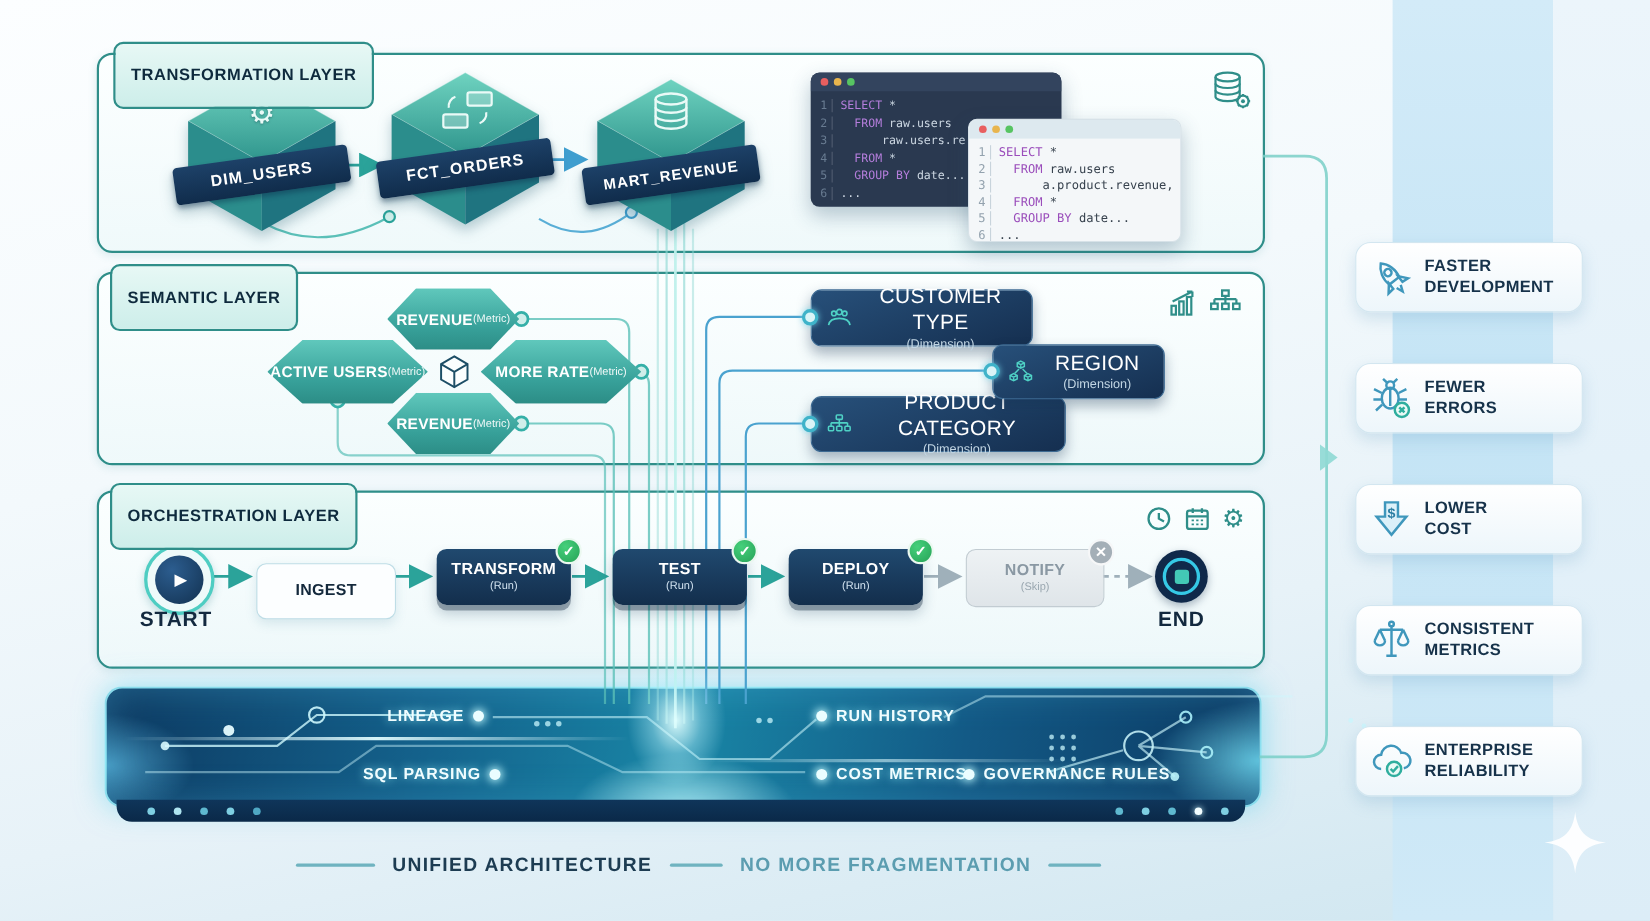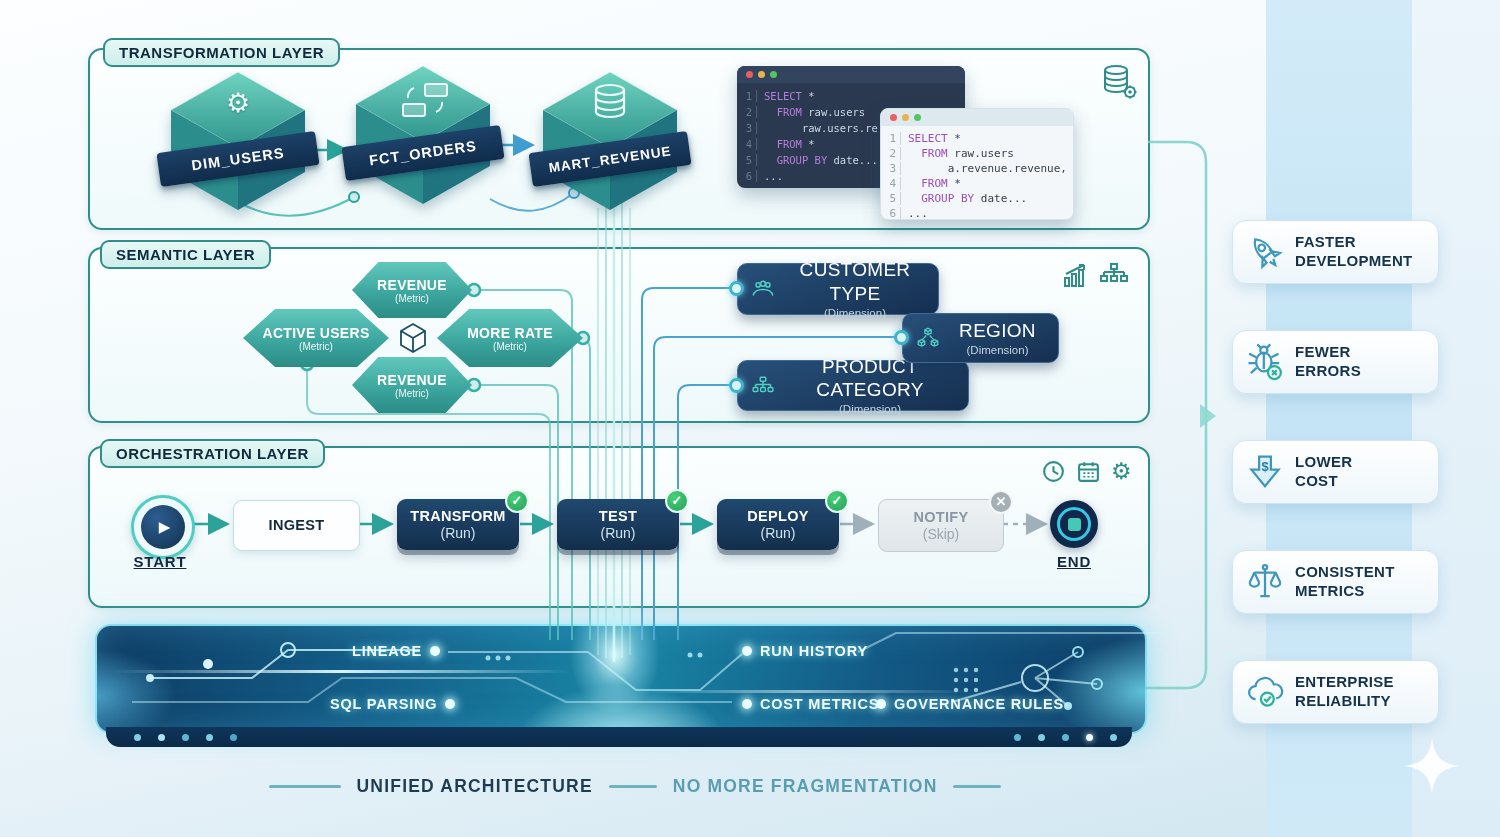--- a/index.html
+++ b/index.html
@@ -9,21 +9,21 @@
   
   .band{position:absolute;left:1266px;top:0;width:146px;height:837px;z-index:0;
     background:linear-gradient(180deg,#d3ebf8 0%,#c4e4f5 45%,#cfe9f7 100%);}
   .band2{position:absolute;left:1412px;top:0;width:88px;height:837px;z-index:0;
     background:linear-gradient(180deg,#ecf5fb 0%,#dcedf7 100%);}
   
   .panel{position:absolute;border:2px solid #2f8e89;border-radius:14px;z-index:1;
     background:linear-gradient(180deg,rgba(252,255,255,.95),rgba(238,249,250,.82));
     box-shadow:0 2px 8px rgba(60,140,150,.14);}
   .pill{position:absolute;z-index:5;background:linear-gradient(180deg,#e7f8f5,#cdeeea);
-    border:2px solid #2f8e89;border-radius:9px;padding:4px 14px;font-weight:bold;
+    border:2px solid #2f8e89;border-radius:9px;padding:20px 14px;font-weight:bold;
     font-size:15px;letter-spacing:.5px;color:#0e2a3d;white-space:nowrap;}
   .pill.meta{box-shadow:0 0 10px rgba(120,230,245,.8);}
   
   .metapanel{position:absolute;left:95px;top:624px;width:1048px;height:106px;z-index:1;
     border:2px solid rgba(150,235,248,.9);border-radius:16px;
     background:
       radial-gradient(150px 85px at 50% 112%, rgba(200,252,255,.95), rgba(200,252,255,0) 70%),
       radial-gradient(130px 75px at 100% 62%, rgba(120,230,250,.8), rgba(120,230,250,0) 72%),
       radial-gradient(110px 65px at 0% 66%, rgba(100,200,240,.65), rgba(100,200,240,0) 72%),
       linear-gradient(100deg,#0d3a62 0%,#14628c 28%,#1986a6 50%,#135a86 74%,#0c3a63 100%);
@@ -60,41 +60,41 @@
   .tdot.r{background:#e85f5f}.tdot.y{background:#e8b54d}.tdot.g{background:#57c462}
   .codebody{padding:5px 0 0 0;}
   .cl{display:flex;height:16px;align-items:center;font-size:10.5px;}
   .light .cl{font-size:11px;height:15px;}
   .ln{width:15px;text-align:right;margin-right:7px;padding-right:4px;flex:0 0 auto;}
   .dark .ln{color:#687b91;border-right:1px solid rgba(255,255,255,.18);}
   .light .ln{color:#93a2ae;border-right:1px solid #c8d4dc;}
   .kw{white-space:pre;}.rest{white-space:pre;}
   .dark .kw{color:#b57edc;}.light .kw{color:#9a4dbb;}
   
-  .hex{position:absolute;z-index:3;display:flex;flex-direction:column;align-items:center;justify-content:center;
+  .hex{position:absolute;z-index:3;display:flex;align-items:center;justify-content:center;
     clip-path:polygon(22% 0,78% 0,100% 50%,78% 100%,22% 100%,0 50%);
     background:linear-gradient(180deg,#60c8bc 0%,#37a099 65%,#2c8d86 100%);color:#fff;
     filter:drop-shadow(0 4px 4px rgba(30,100,110,.35));}
   .hex .t{font-weight:bold;font-size:14px;letter-spacing:.3px;}
   .hex .s{font-size:10px;opacity:.92;}
   
   .dim{position:absolute;z-index:3;display:flex;align-items:center;gap:8px;padding:0 12px;
     background:linear-gradient(160deg,#27507a,#152f50);border:1px solid #3d6a92;border-radius:10px;
     color:#fff;box-shadow:0 6px 12px rgba(20,50,80,.35);}
   .dim .txt{flex:1;text-align:center;line-height:1.25;}
   .dim .t{font-weight:normal;font-size:19px;letter-spacing:.3px;}
   .dim .s{font-size:11.5px;color:#c2d6e4;}
   .ddot{position:absolute;left:-9px;top:calc(50% - 8px);width:15px;height:15px;border-radius:50%;
     background:#d9f4f7;border:3px solid #3fb3c9;box-sizing:border-box;
     box-shadow:0 0 6px rgba(120,220,240,.8);}
   
   .step{position:absolute;z-index:3;display:flex;flex-direction:column;align-items:center;justify-content:center;
     border-radius:9px;line-height:1.25;}
   .step .t{font-weight:bold;font-size:14.5px;letter-spacing:.3px;}
-  .step .s{font-size:14px;}
+  .step .s{font-size:10px;}
   .step.dark{background:linear-gradient(180deg,#20496f,#132e4c);color:#fff;
     box-shadow:0 5px 0 rgba(12,32,54,.35),0 8px 12px rgba(30,70,100,.25);}
   .step.dark .s{color:#cfe0ee;}
   .step.lightbox{background:#fcfeff;border:1.5px solid #bedde6;color:#14293c;
     box-shadow:0 4px 10px rgba(90,150,170,.18);}
   .step.gray{background:linear-gradient(180deg,#eef2f4,#dfe5e9);border:1.5px solid #c2ccd2;color:#8a98a3;}
   .step.gray .s{color:#9aa7b0;}
   .badge{position:absolute;top:-10px;right:-10px;width:24px;height:24px;border-radius:50%;
     display:flex;align-items:center;justify-content:center;color:#fff;font-size:13px;font-weight:bold;
     border:2px solid rgba(255,255,255,.9);box-sizing:border-box;}
@@ -103,21 +103,21 @@
   .startouter{position:absolute;z-index:3;width:58px;height:58px;border-radius:50%;
     border:3px solid #4ecdc2;background:#eefafa;display:flex;align-items:center;justify-content:center;
     box-shadow:0 3px 8px rgba(60,140,150,.3);}
   .startinner{width:44px;height:44px;border-radius:50%;display:flex;align-items:center;justify-content:center;
     background:radial-gradient(circle at 35% 30%,#2c5d8f,#123150);color:#fff;font-size:15px;padding-left:3px;box-sizing:border-box;}
   .endouter{position:absolute;z-index:3;width:48px;height:48px;border-radius:50%;background:#10294a;
     display:flex;align-items:center;justify-content:center;box-shadow:0 3px 8px rgba(20,50,80,.35);}
   .endring{width:34px;height:34px;border-radius:50%;border:3.5px solid #35c9e6;box-sizing:border-box;
     display:flex;align-items:center;justify-content:center;}
   .endsquare{width:13px;height:13px;border-radius:3px;background:#43c9b6;}
-  .nodelabel{position:absolute;z-index:3;font-weight:bold;font-size:15px;color:#13293f;letter-spacing:.8px;text-align:center;text-decoration:underline;}
+  .nodelabel{position:absolute;z-index:3;font-weight:bold;font-size:19px;color:#13293f;letter-spacing:.8px;text-align:center;}
   
   .card{position:absolute;left:1232px;width:205px;height:62px;z-index:3;border-radius:14px;
     background:linear-gradient(180deg,#ffffff,#edf6fb);border:1px solid #d3e6f0;
     box-shadow:0 6px 14px rgba(120,170,200,.28);display:flex;align-items:center;}
   .card .ic{width:40px;height:40px;margin:0 10px 0 12px;flex:0 0 auto;}
   .card .txt{font-weight:bold;font-size:15px;color:#16324a;line-height:1.25;letter-spacing:.3px;}
   
   .cicons{position:absolute;z-index:3;display:flex;gap:10px;align-items:center;color:#2f8e89;}
   
   .footer{position:absolute;left:0;top:776px;width:1270px;z-index:3;display:flex;
@@ -347,21 +347,21 @@
           <span class="rest"> *</span>
         </div>
       <div class="cl">
           <span class="ln">2</span>
           <span class="kw">  FROM</span>
           <span class="rest"> raw.users</span>
         </div>
       <div class="cl">
           <span class="ln">3</span>
           <span class="kw"></span>
-          <span class="rest">      a.revenue.revenue,</span>
+          <span class="rest">      a.product.revenue,</span>
         </div>
       <div class="cl">
           <span class="ln">4</span>
           <span class="kw">  FROM</span>
           <span class="rest"> *</span>
         </div>
       <div class="cl">
           <span class="ln">5</span>
           <span class="kw">  GROUP BY</span>
           <span class="rest"> date...</span>
@@ -464,21 +464,21 @@
     </svg>
   </div>
 
   <div class="startouter" style="left:131px;top:495px">
     <div class="startinner">
         <span>▶</span>
       </div>
   </div>
   <div class="nodelabel" style="left:122px;top:553px;width:76px"><span>START</span></div>
 
-  <div class="step lightbox" style="left:233px;top:500px;width:125px;height:49px">
+  <div class="step lightbox" style="left:233px;top:512px;width:125px;height:49px">
     <div class="t">INGEST</div>
   </div>
   <div class="step dark" style="left:397px;top:499px;width:122px;height:51px">
     <div class="t">TRANSFORM</div>
       <div class="s">(Run)</div>
     <div class="badge ok">
         <span>✓</span>
       </div>
   </div>
   <div class="step dark" style="left:557px;top:499px;width:122px;height:51px">

